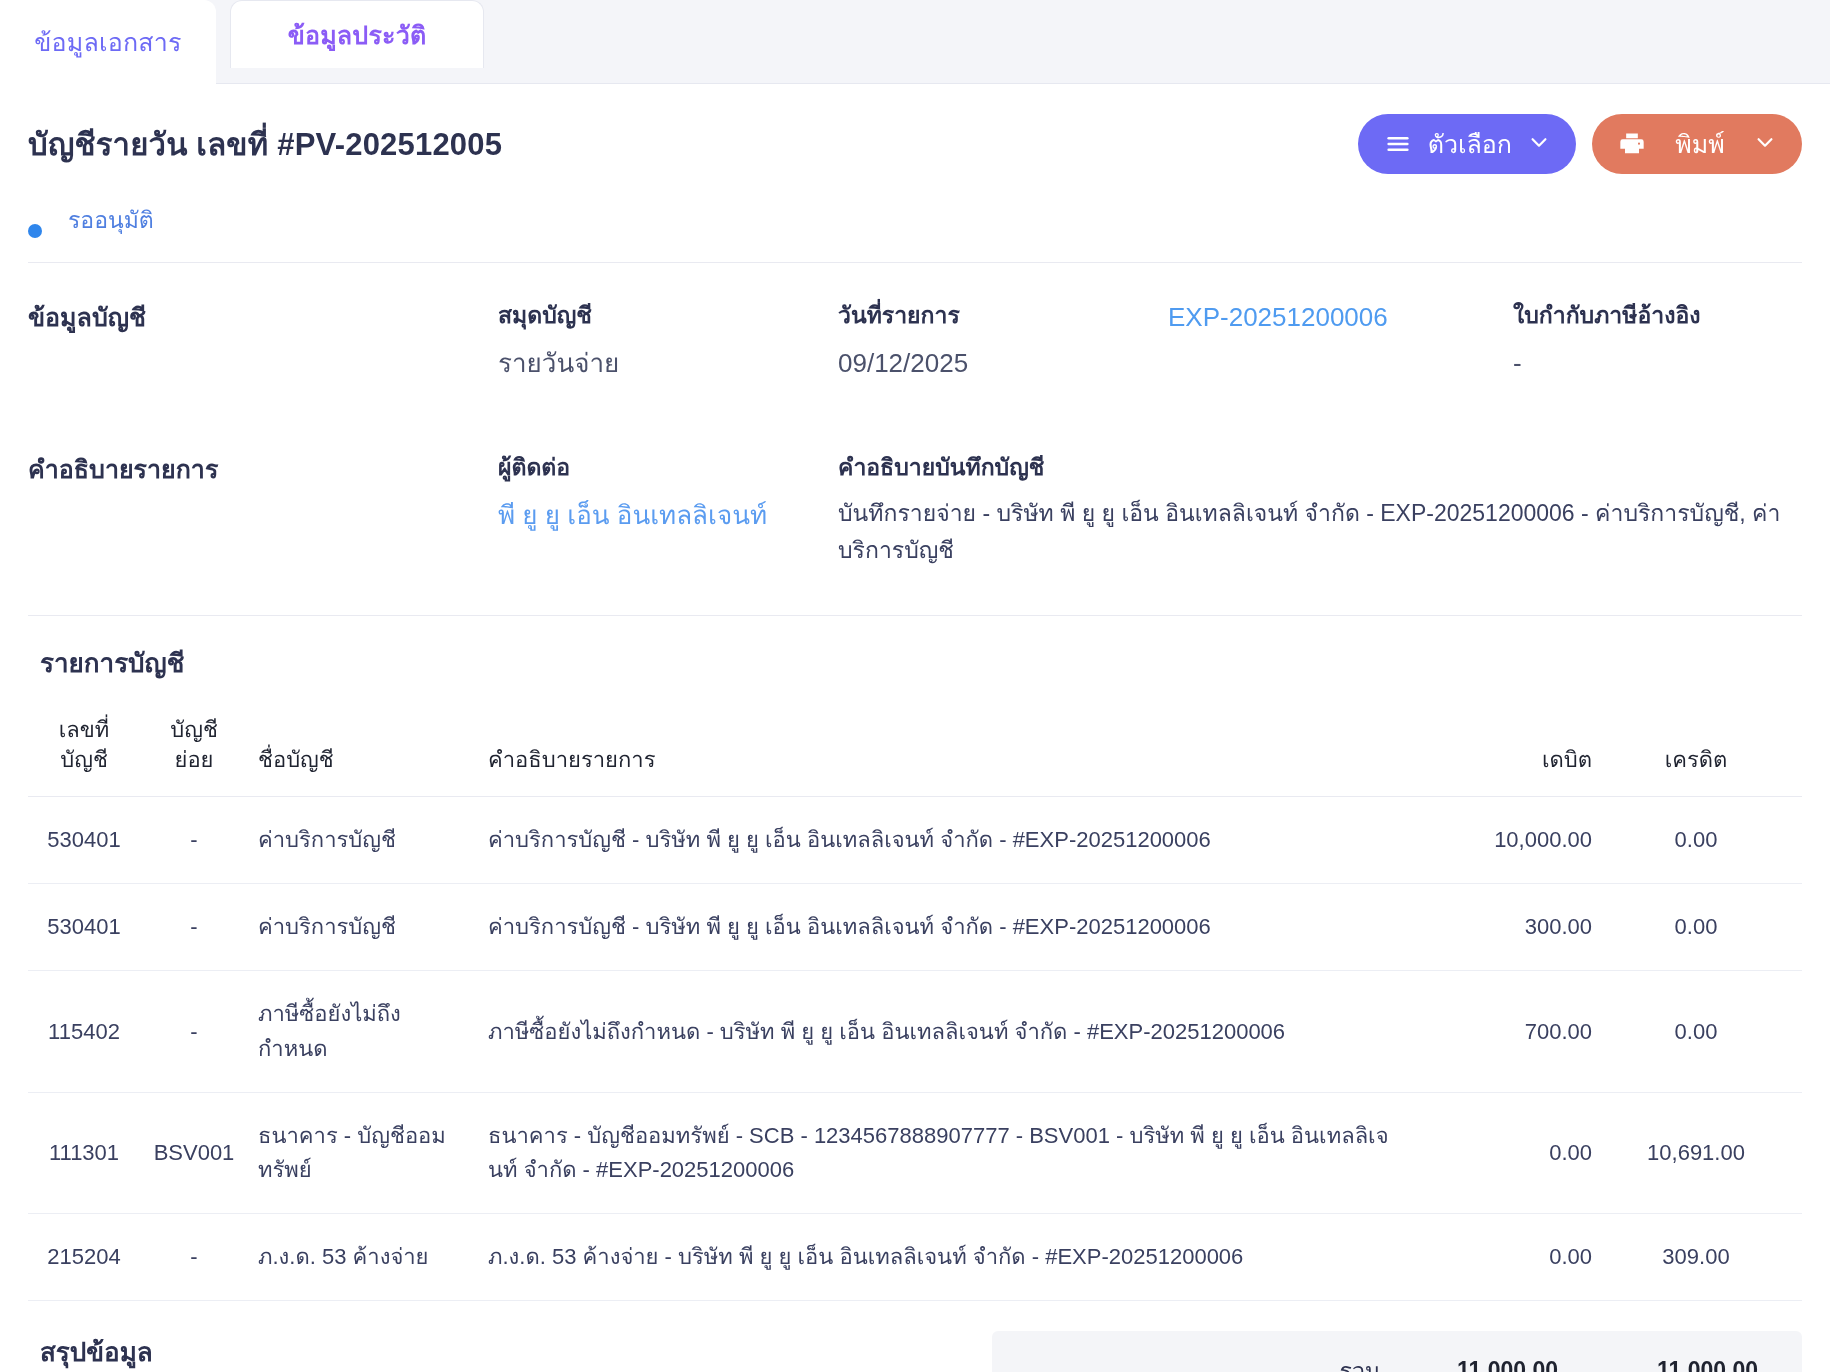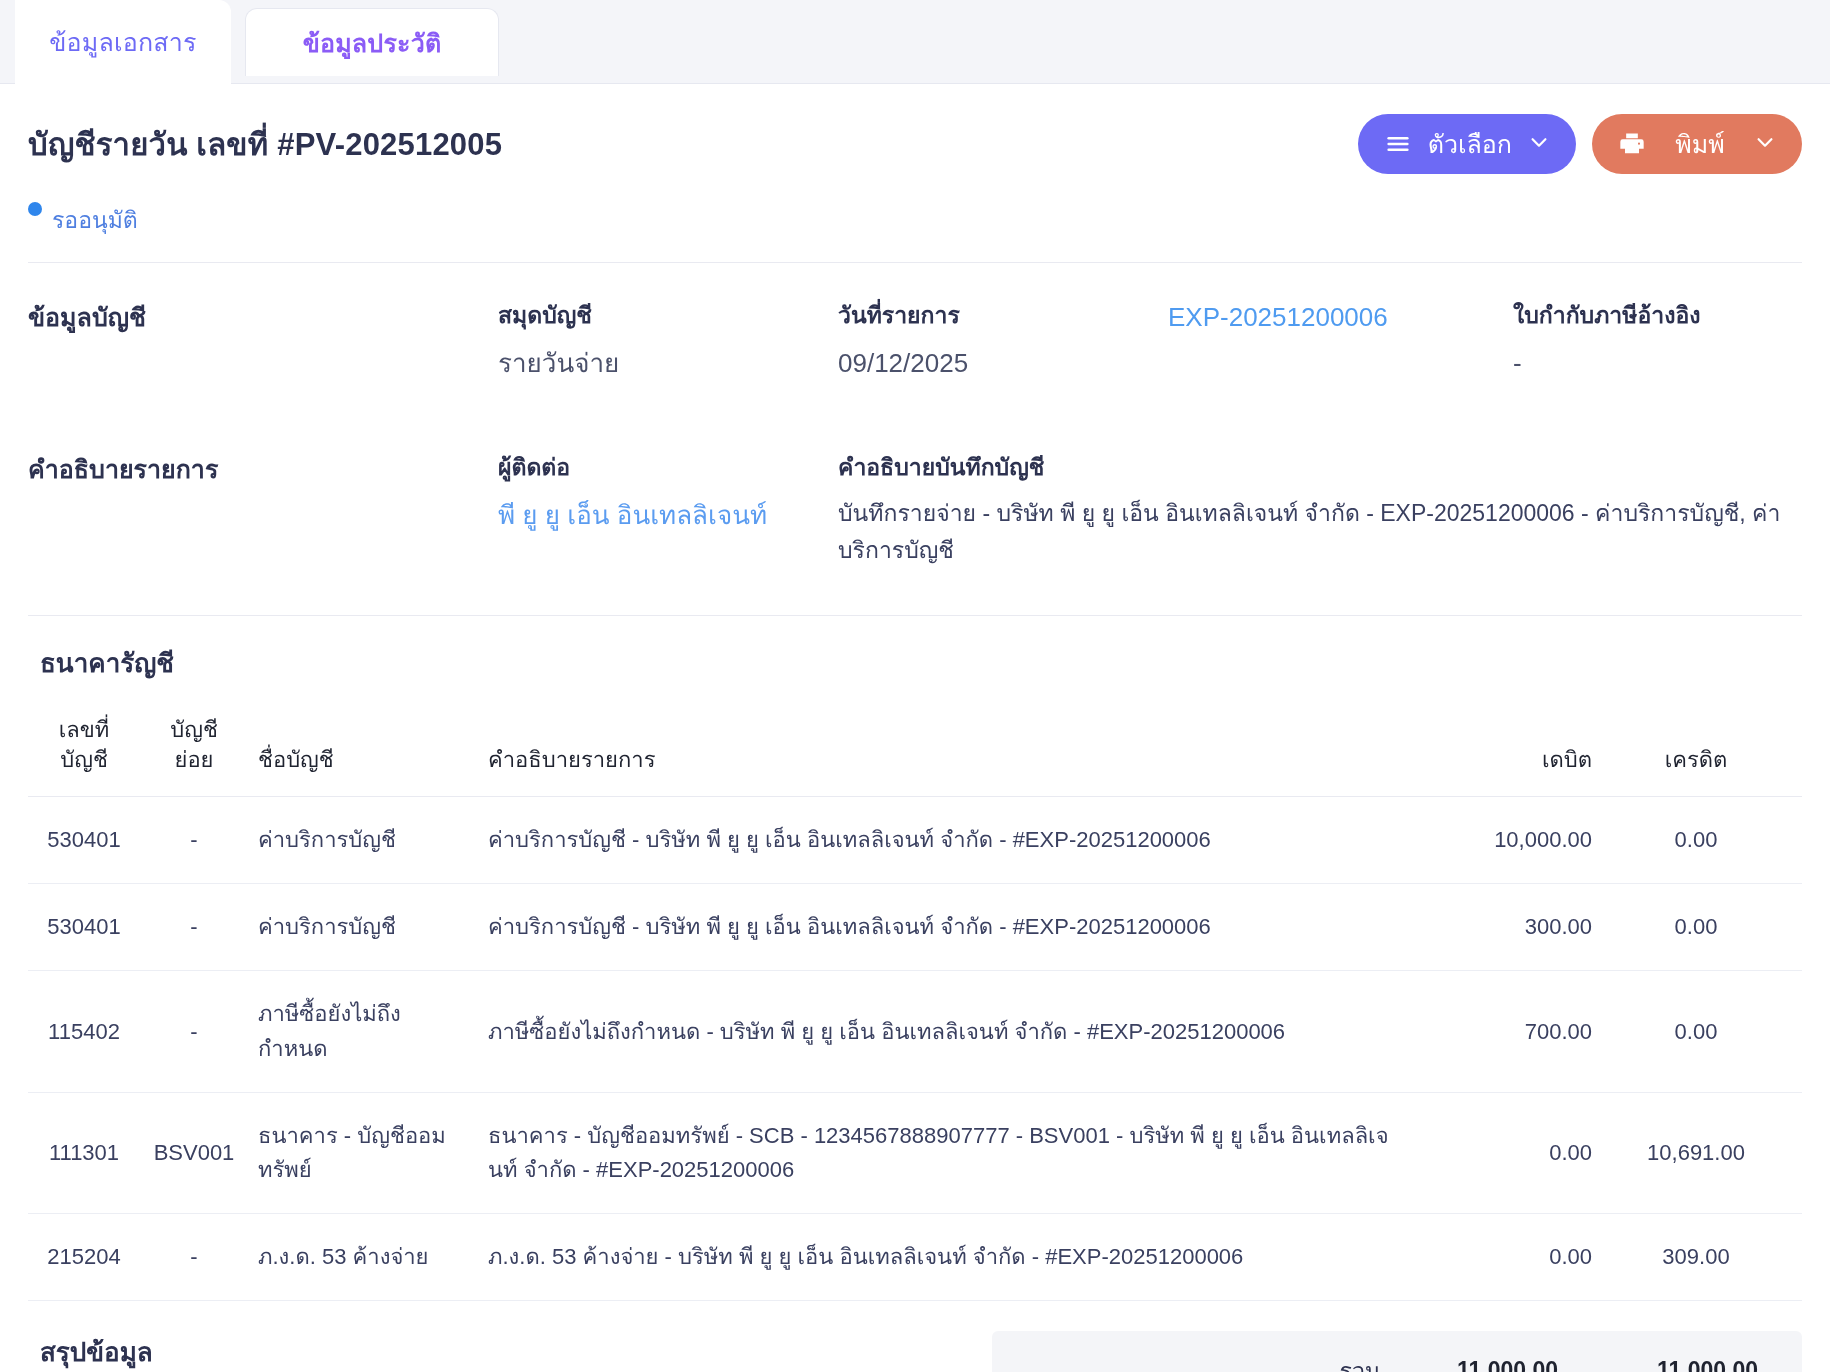--- a/index.html
+++ b/index.html
@@ -13,22 +13,22 @@
     overflow: hidden;
   }
   .page { position: relative; width: 1830px; height: 1372px; background: #fff; }
 
   
   .tabbar {
     position: relative;
     height: 84px;
     background: #f4f5f9;
     display: flex;
-    align-items: center;
-    padding-left: 15px;
+    align-items: flex-start;
+    padding-left: 0;
   }
   .tabbar::after {
     content: "";
     position: absolute;
     left: 0; right: 0; bottom: 0;
     height: 1px;
     background: #e6e8f0;
   }
   .tab {
     height: 84px;
@@ -91,21 +91,21 @@
     cursor: pointer;
     white-space: nowrap;
   }
   .btn-print { background: #e17a5f; min-width: 210px; }
   .btn-option { background: #6d6af5; min-width: 210px; }
   .btn .lbl { flex: 1; text-align: center; }
   .icon-svg { display: block; }
   .caret { width: 22px; height: 22px; flex: none; }
 
   
-  .status-row { margin-top: 28px; display: flex; align-items: flex-start; gap: 10px; }
+  .status-row { margin-top: 28px; display: flex; align-items: flex-end; gap: 26px; }
   .status-dot {
     width: 14px; height: 14px; border-radius: 50%;
     background: #2f86ec; display: inline-block; flex: none;
   }
   .status-text { color: #4f7fe0; font-size: 23px; }
 
   .hr { height: 1px; background: #e9eaf1; margin-top: 24px; }
 
   
   .info-grid {
@@ -288,21 +288,21 @@
       </div>
 
       <div>
         <div class="field-label">คำอธิบายบันทึกบัญชี</div>
         <div class="desc-text">บันทึกรายจ่าย - บริษัท พี ยู ยู เอ็น อินเทลลิเจนท์ จำกัด - EXP-20251200006 - ค่าบริการบัญชี, ค่าบริการบัญชี</div>
       </div>
     </div>
 
     <div class="hr" style="margin-top:0;"></div>
 
-    <div class="section-title">ธนาคารัญชี</div>
+    <div class="section-title">รายการบัญชี</div>
 
     <table class="items">
       <thead>
         <tr>
           <th class="col-acct">
             <div>เลขที่</div>
             <div>บัญชี</div>
           </th>
           <th class="col-sub">
             <div>บัญชี</div>

